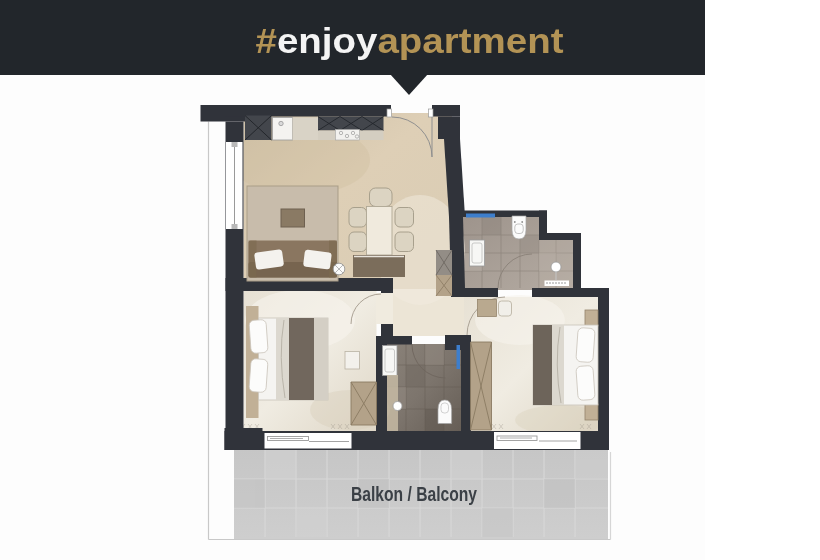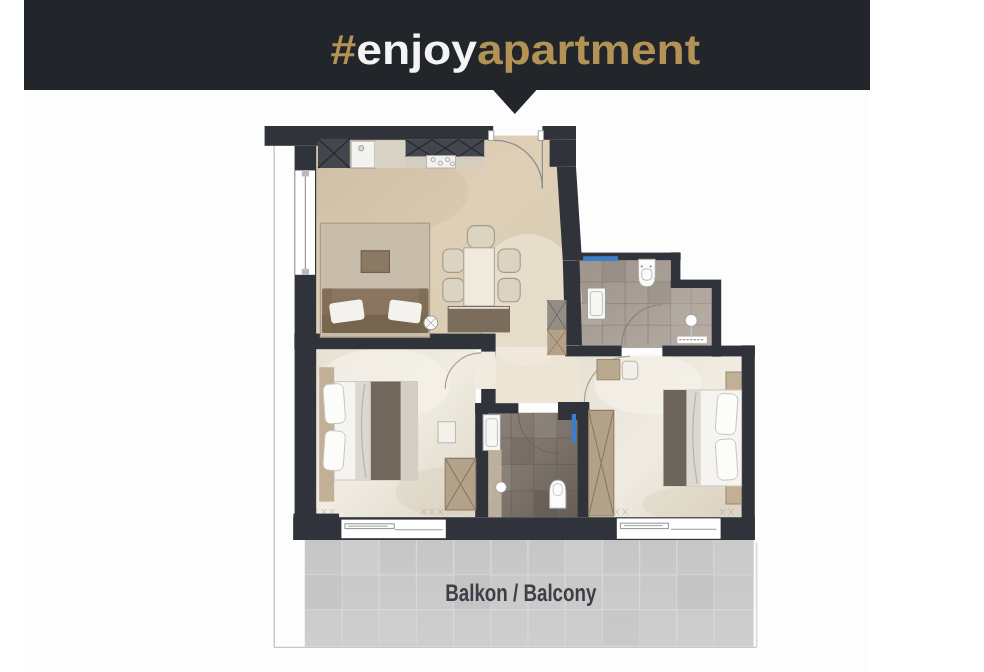--- a/index.html
+++ b/index.html
@@ -1,17 +1,17 @@
 <!DOCTYPE html>
 <html><head>
 <meta charset="utf-8">
 <style>
   html,body{margin:0;padding:0;background:#ffffff;}
   .page{position:relative;width:705px;height:560px;overflow:hidden;background:#fdfdfd;
-        font-family:"Liberation Sans",sans-serif;margin-left:20px;}
+        font-family:"Liberation Sans",sans-serif;}
   svg{display:block;}
 </style>
 </head>
 <body>
 <div class="page">
 <svg width="820" height="560" viewBox="0 0 820 560" xmlns="http://www.w3.org/2000/svg">
 <defs>
   <linearGradient id="lrFloor" x1="0" y1="0" x2="1" y2="1">
     <stop offset="0" stop-color="#cfc1a8"></stop>
     <stop offset="0.45" stop-color="#decfb6"></stop>

